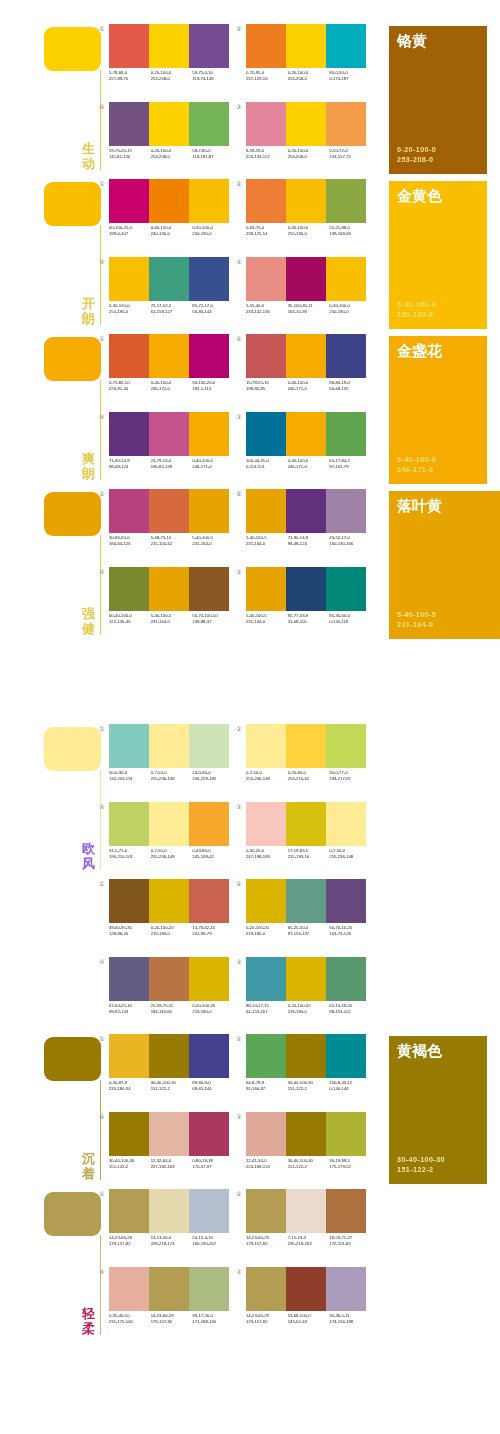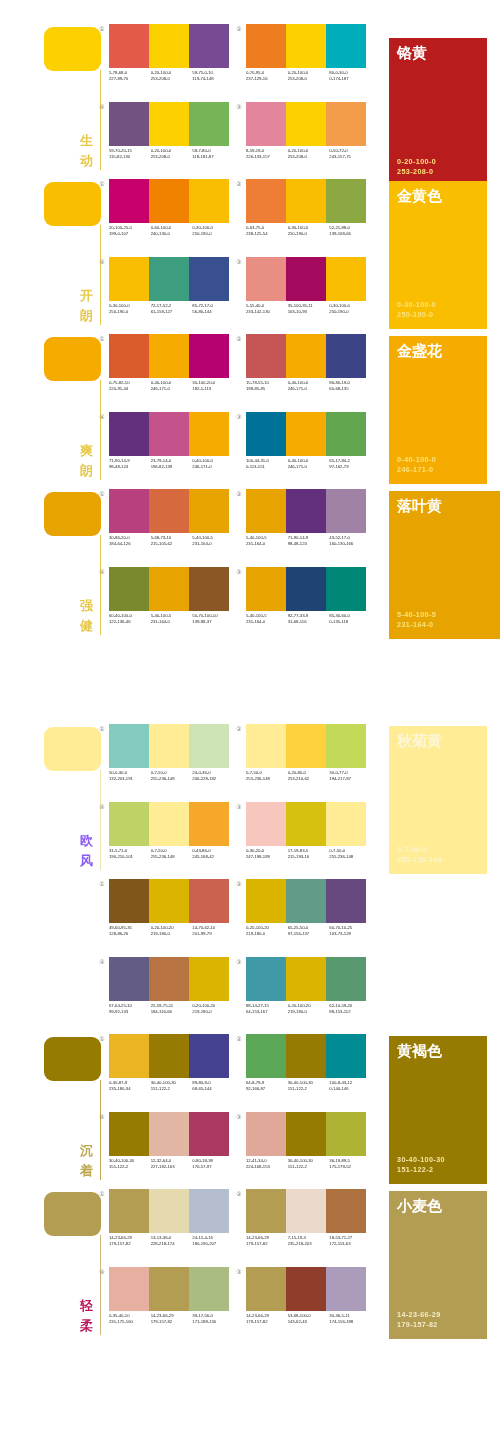--- a/index.html
+++ b/index.html
@@ -58,23 +58,24 @@
     top: 48px;
     width: 1px;
     height: 100px;
   }
   .mood {
     position: absolute;
     left: 36px;
     bottom: 6px;
     width: 17px;
     font-size: 13px;
-    line-height: 20px;
+    line-height: 15px;
     font-weight: bold;
     letter-spacing: 0px;
+    text-align: center;
     word-break: break-all;
   }
 
   
   .palettes {
     position: absolute;
     left: 106px;
     top: 0;
     width: 270px;
     height: 155px;
@@ -254,21 +255,21 @@
                   <span class="cmyk">0-20-100-0</span>
                   <span class="rgb">253-208-0</span>
                 </div>
                 <div class="codecell">
                   <span class="cmyk">0-50-72-0</span>
                   <span class="rgb">243-157-75</span>
                 </div>
               </div>
             </div>
           </div>
-          <div class="card" style="background: #b91c1c; margin-top: 12px;">
+          <div class="card" style="background: #a16207;">
             <div class="card-name" style="color: rgb(255, 255, 255);">铬黄</div>
             <div class="card-codes" style="color: rgb(251, 226, 122);">
               <span>0-20-100-0</span>
               <span>253-208-0</span>
             </div>
           </div>
         </div>
         <div class="group">
           <div class="leftcol">
             <div class="chip" style="background: rgb(250, 190, 0);"></div>
@@ -673,27 +674,20 @@
                   <span class="cmyk">17-19-83-5</span>
                   <span class="rgb">215-193-16</span>
                 </div>
                 <div class="codecell">
                   <span class="cmyk">0-7-50-0</span>
                   <span class="rgb">255-236-148</span>
                 </div>
               </div>
             </div>
           </div>
-          <div class="card" style="background: rgb(255, 236, 148);">
-            <div class="card-name" style="color: rgb(253, 247, 213);">秋菊黄</div>
-            <div class="card-codes" style="color: rgb(253, 245, 200);">
-              <span>0-7-50-0</span>
-              <span>255-236-148</span>
-            </div>
-          </div>
         </div>
         <div class="group">
           <div class="palettes">
             <div class="pal p1">
               <div class="idx">①</div>
               <div class="swatches">
                 <div class="sw" style="background: rgb(128, 86, 26);"></div>
                 <div class="sw" style="background: rgb(219, 180, 0);"></div>
                 <div class="sw" style="background: rgb(201, 99, 79);"></div>
               </div>
@@ -973,23 +967,16 @@
                   <span class="cmyk">53-68-100-0</span>
                   <span class="rgb">143-62-43</span>
                 </div>
                 <div class="codecell">
                   <span class="cmyk">30-36-5-11</span>
                   <span class="rgb">174-156-188</span>
                 </div>
               </div>
             </div>
           </div>
-          <div class="card" style="background: rgb(179, 157, 82);">
-            <div class="card-name" style="color: rgb(255, 255, 255);">小麦色</div>
-            <div class="card-codes" style="color: rgb(245, 236, 203);">
-              <span>14-23-66-29</span>
-              <span>179-157-82</span>
-            </div>
-          </div>
         </div>
       </div>
     </div>
 </div>
 
 </body></html>

